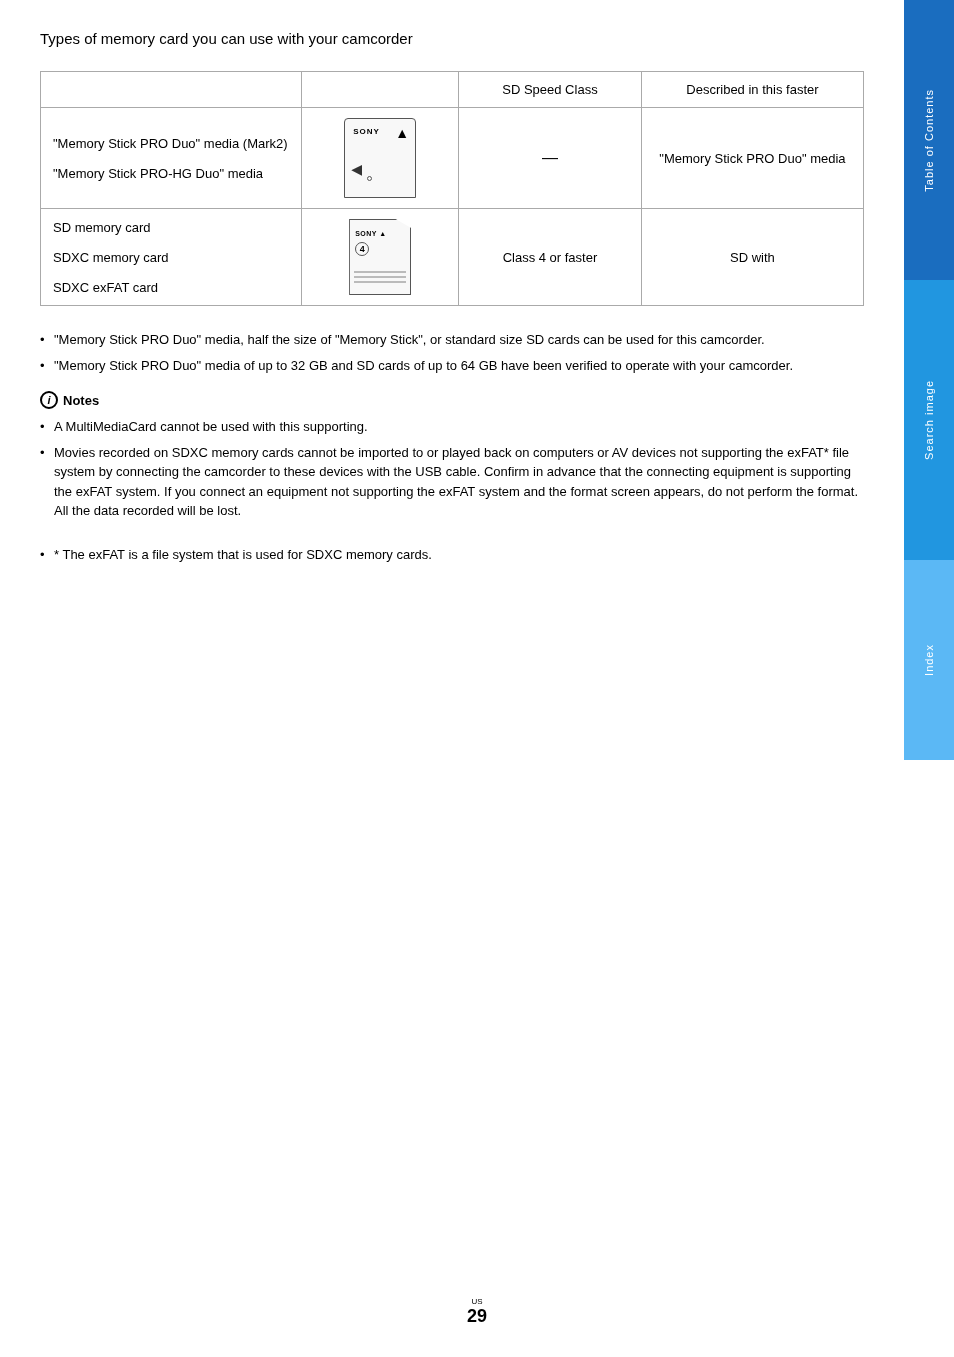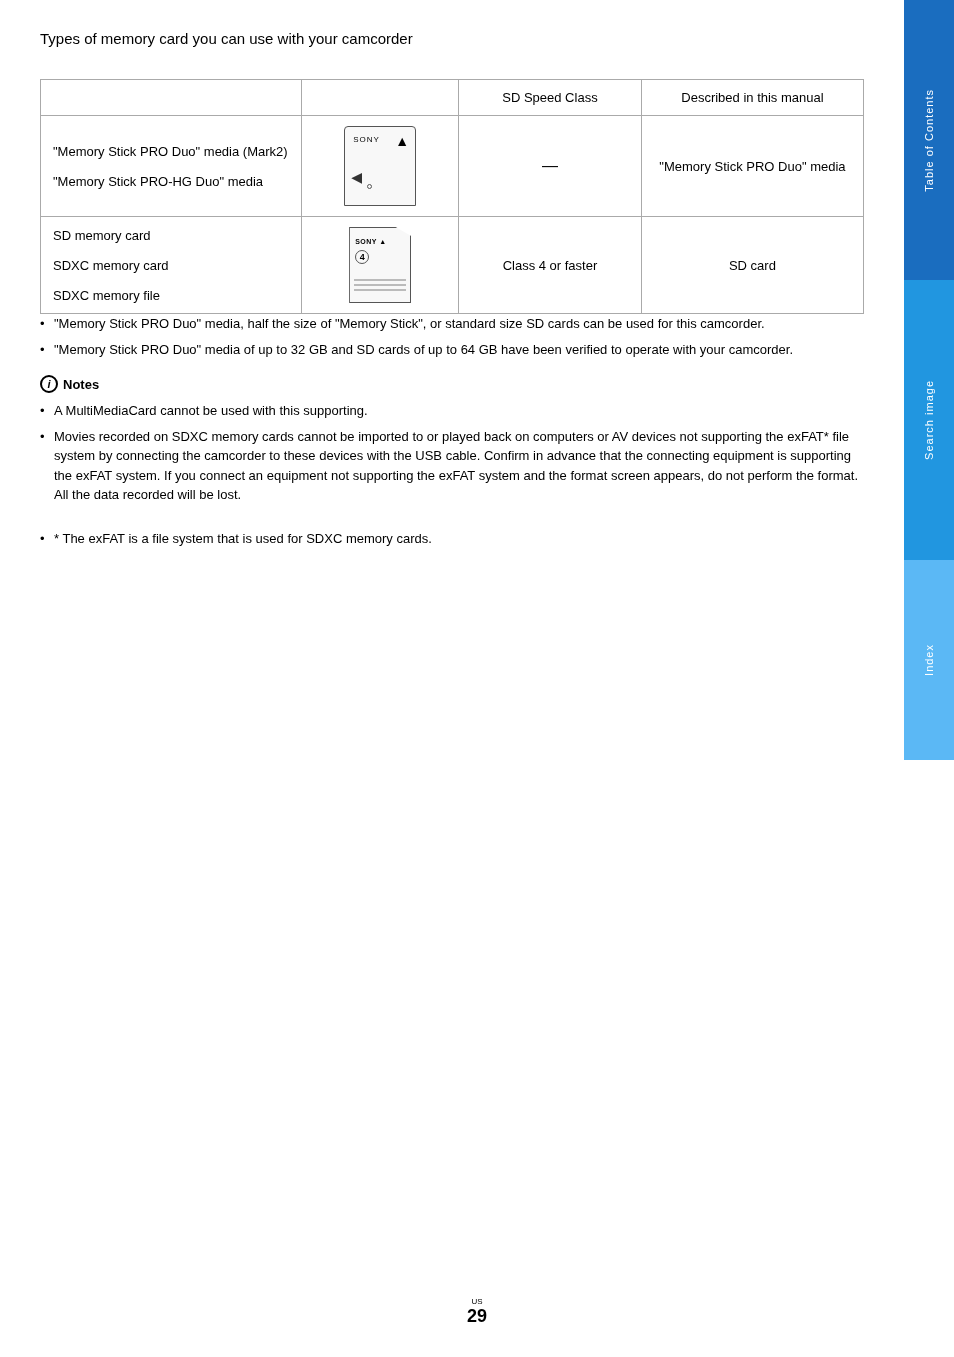--- a/index.html
+++ b/index.html
@@ -12,27 +12,28 @@
       position: relative;
       overflow-x: hidden;
     }
     .main-content {
       padding: 30px 40px 60px 40px;
       margin-right: 50px;
     }
     .page-title {
       font-size: 15px;
       font-weight: normal;
-      margin-bottom: 32px;
+      margin-bottom: 24px;
       color: #000;
     }
     
     .memory-table {
       width: 100%;
       border-collapse: collapse;
+      margin-bottom: 24px;
       font-size: 13px;
     }
     .memory-table th, .memory-table td {
       border: 1px solid #aaa;
       padding: 10px 12px;
       vertical-align: middle;
       color: #000;
     }
     .memory-table th {
       text-align: center;
@@ -64,21 +65,21 @@
       width: 72px;
       height: 80px;
       border: 1.5px solid #555;
       border-radius: 4px 4px 0 0;
       background: #f8f8f8;
       position: relative;
       vertical-align: middle;
     }
     .memory-stick-card .sony-logo {
       font-size: 8px;
-      font-weight: normal;
+      font-weight: bold;
       letter-spacing: 1px;
       position: absolute;
       top: 8px;
       left: 8px;
       color: #000;
     }
     .memory-stick-card .card-icon {
       position: absolute;
       top: 6px;
       right: 6px;
@@ -255,21 +256,21 @@
 
 <div class="main-content">
   <h1 class="page-title">Types of memory card you can use with your camcorder</h1>
 
   <table class="memory-table">
     <thead>
       <tr>
         <th></th>
         <th></th>
         <th>SD Speed Class</th>
-        <th>Described in this manual</th>
+        <th>Described in this faster</th>
       </tr>
     </thead>
     <tbody>
       <tr>
         <td class="card-name">
           <div>"Memory Stick PRO Duo" media (Mark2)</div>
           <br>
           <div>"Memory Stick PRO-HG Duo" media</div>
         </td>
         <td class="card-image">
@@ -282,35 +283,35 @@
         </td>
         <td class="sd-speed dash-cell">—</td>
         <td class="described">"Memory Stick PRO Duo" media</td>
       </tr>
       <tr>
         <td class="card-name">
           <div>SD memory card</div>
           <br>
           <div>SDXC memory card</div>
           <br>
-          <div>SDXC memory file</div>
+          <div>SDXC exFAT card</div>
         </td>
         <td class="card-image">
           <div class="sd-card">
             <span class="sony-text">SONY ▲</span>
             <div class="class-4">4</div>
             <div class="lines">
               <div></div>
               <div></div>
               <div></div>
             </div>
           </div>
         </td>
         <td class="sd-speed">Class 4 or faster</td>
-        <td class="described">SD card</td>
+        <td class="described">SD with</td>
       </tr>
     </tbody>
   </table>
 
   <ul class="bullet-list">
     <li>"Memory Stick PRO Duo" media, half the size of "Memory Stick", or standard size SD cards can be used for this camcorder.</li>
     <li>"Memory Stick PRO Duo" media of up to 32 GB and SD cards of up to 64 GB have been verified to operate with your camcorder.</li>
   </ul>
 
   <div class="notes-section">

